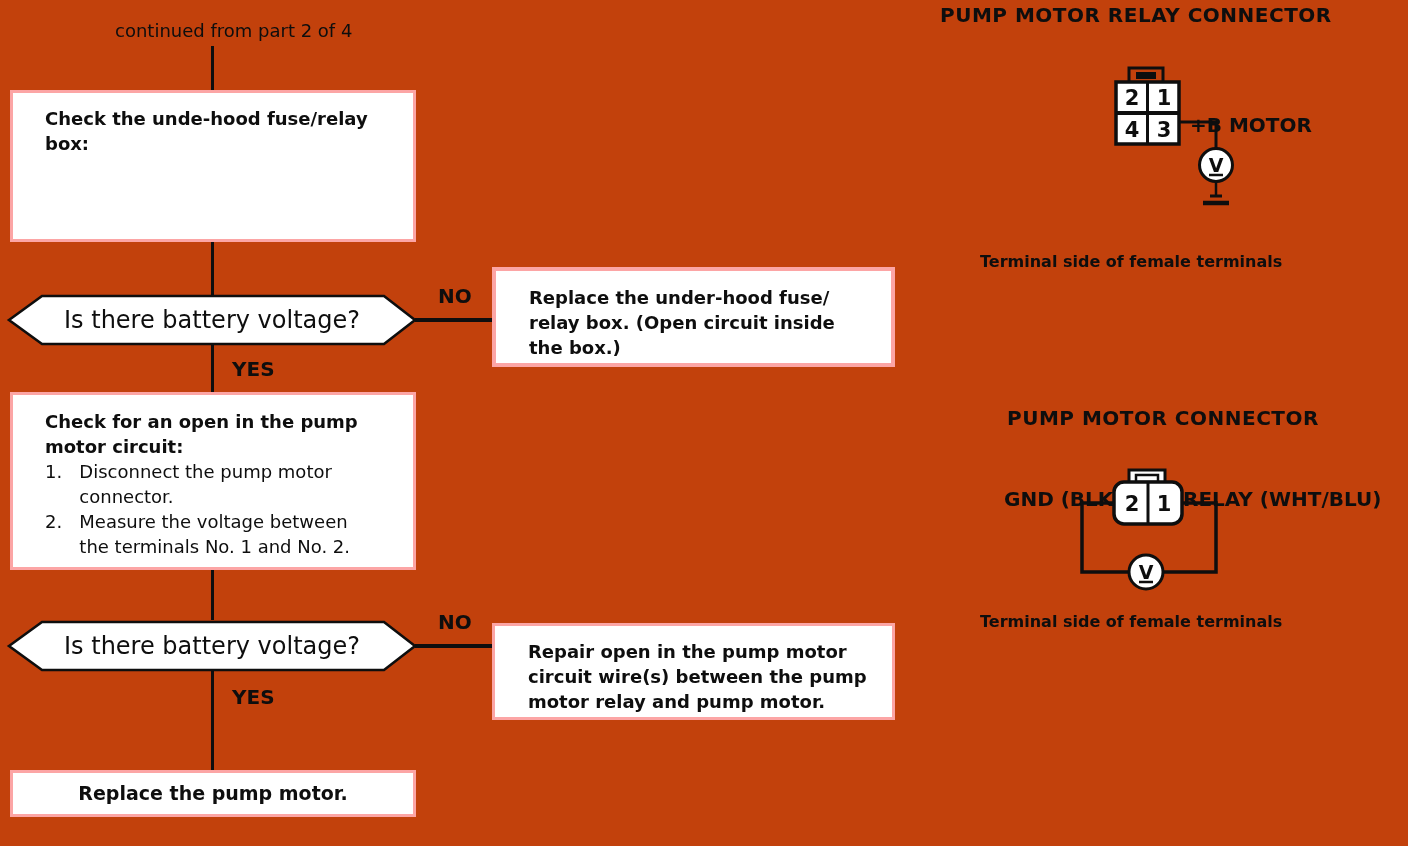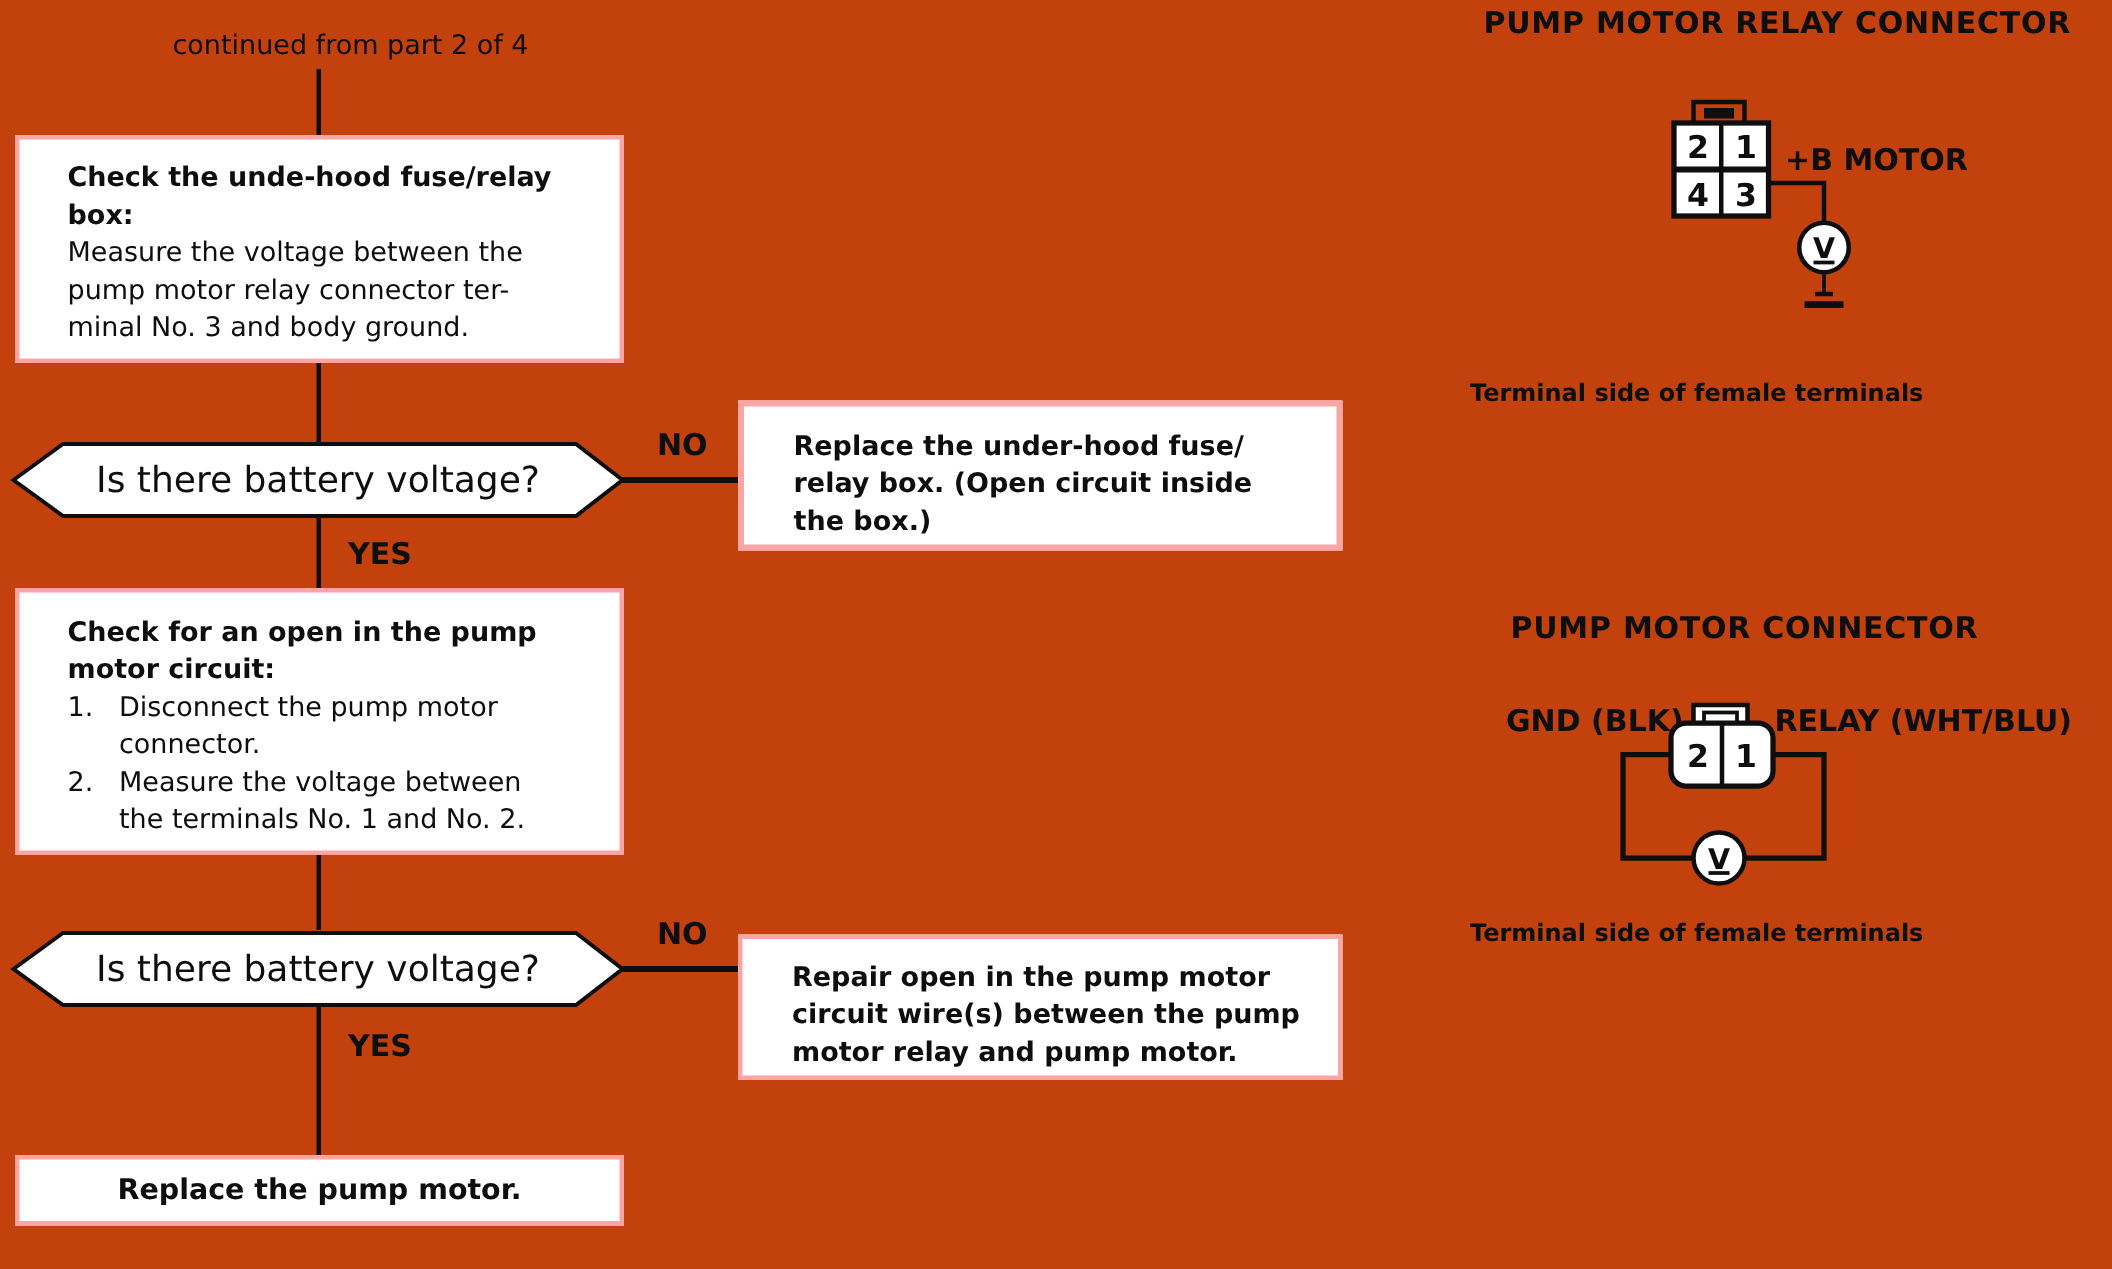--- a/index.html
+++ b/index.html
@@ -18,21 +18,21 @@
   .branch-label { position:absolute; font-weight:700; font-size:20px; }
   .hexwrap { position:absolute; }
   .hexwrap svg { position:absolute; left:0; top:0; }
   .hexq {
     position:absolute; left:0; top:0; width:100%; height:100%;
     display:flex; align-items:center; justify-content:center;
     font-size:24px;
   }
   .heading { position:absolute; font-weight:700; font-size:20px; letter-spacing:0.5px; }
   .caption { position:absolute; font-weight:700; font-size:16px; }
-  .wirelabel { position:absolute; font-weight:700; font-size:20px; }
+  .wirelabel { position:absolute; font-weight:700; font-size:20px;margin-top:19px; }
   .centerbox { display:flex; align-items:center; justify-content:center; font-weight:700; font-size:19px; }
   svg text { font-family:"DejaVu Sans", sans-serif; font-weight:700; fill:#0e0e0e; }
 </style>
 </head>
 <body>
 
 <div class="canvas">
 
   <div class="abs" style="left:115px; top:20px; font-size:18px;">continued from part 2 of 4</div>
 
@@ -41,25 +41,20 @@
   <div class="vline" style="left:211px; top:345px; height:48px;"></div>
   <div class="vline" style="left:211px; top:567px; height:53px;"></div>
   <div class="vline" style="left:211px; top:671px; height:100px;"></div>
   <div class="hline" style="left:415px; top:318px; width:78px;"></div>
   <div class="hline" style="left:415px; top:644px; width:78px;"></div>
 
   <div class="pbox" style="left:10px; top:90px; width:406px; height:152px; padding:13px 8px 0 32px;">
     <div class="bold">
         <div>Check the unde-hood fuse/relay</div>
         <div>box:</div>
-      </div>
-    <div>
-        <div>Measure the voltage between the</div>
-        <div>pump motor relay connector ter-</div>
-        <div>minal No. 3 and body ground.</div>
       </div>
   </div>
 
   <div class="hexwrap" style="left:6px; top:293px; width:412px; height:54px;">
     <svg width="412" height="54" viewBox="0 0 412 54">
       <polygon points="3,27 36,3 378,3 409,27 378,51 36,51" fill="#ffffff" stroke="#0e0e0e" stroke-width="2.6"></polygon>
     </svg>
     <div class="hexq">Is there battery voltage?</div>
   </div>
   <div class="branch-label" style="left:438px; top:284px;">NO</div>
@@ -100,21 +95,21 @@
         <div>Repair open in the pump motor</div>
         <div>circuit wire(s) between the pump</div>
         <div>motor relay and pump motor.</div>
       </div>
   </div>
 
   <div class="pbox centerbox" style="left:10px; top:770px; width:406px; height:47px;justify-content:center;">
     <span>Replace the pump motor.</span>
   </div>
 
-  <div class="heading" style="left:989px; top:3px;">PUMP MOTOR RELAY CONNECTOR</div>
+  <div class="heading" style="left:940px; top:3px;">PUMP MOTOR RELAY CONNECTOR</div>
 
   <svg class="abs" style="left:1080px; top:60px;" width="170" height="158" viewBox="0 0 170 158">
 
     <rect x="49" y="8" width="34" height="15" fill="none" stroke="#0e0e0e" stroke-width="3"></rect>
     <rect x="56" y="12" width="20" height="7" fill="#0e0e0e"></rect>
 
     <rect x="36" y="22" width="63" height="62" fill="#ffffff" stroke="#0e0e0e" stroke-width="3.5"></rect>
     <line x1="67.5" y1="22" x2="67.5" y2="84" stroke="#0e0e0e" stroke-width="3"></line>
     <line x1="36" y1="53" x2="99" y2="53" stroke="#0e0e0e" stroke-width="4"></line>
     <text x="52" y="45" font-size="21" text-anchor="middle">2</text>

